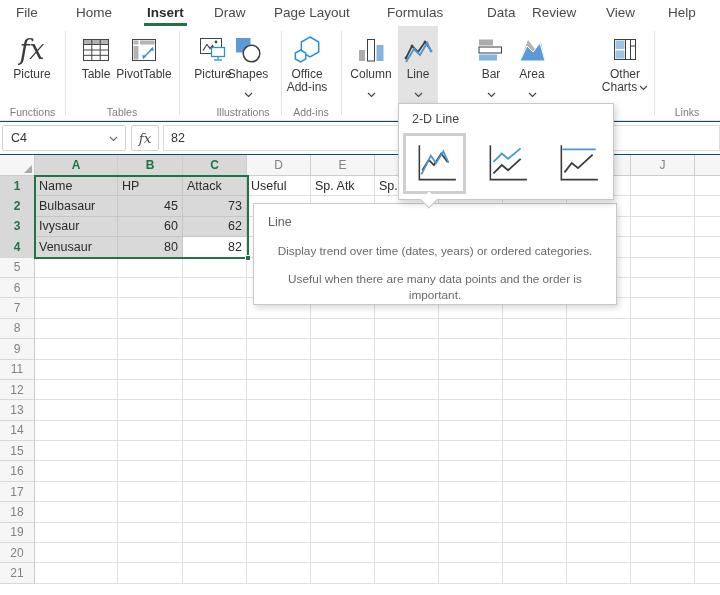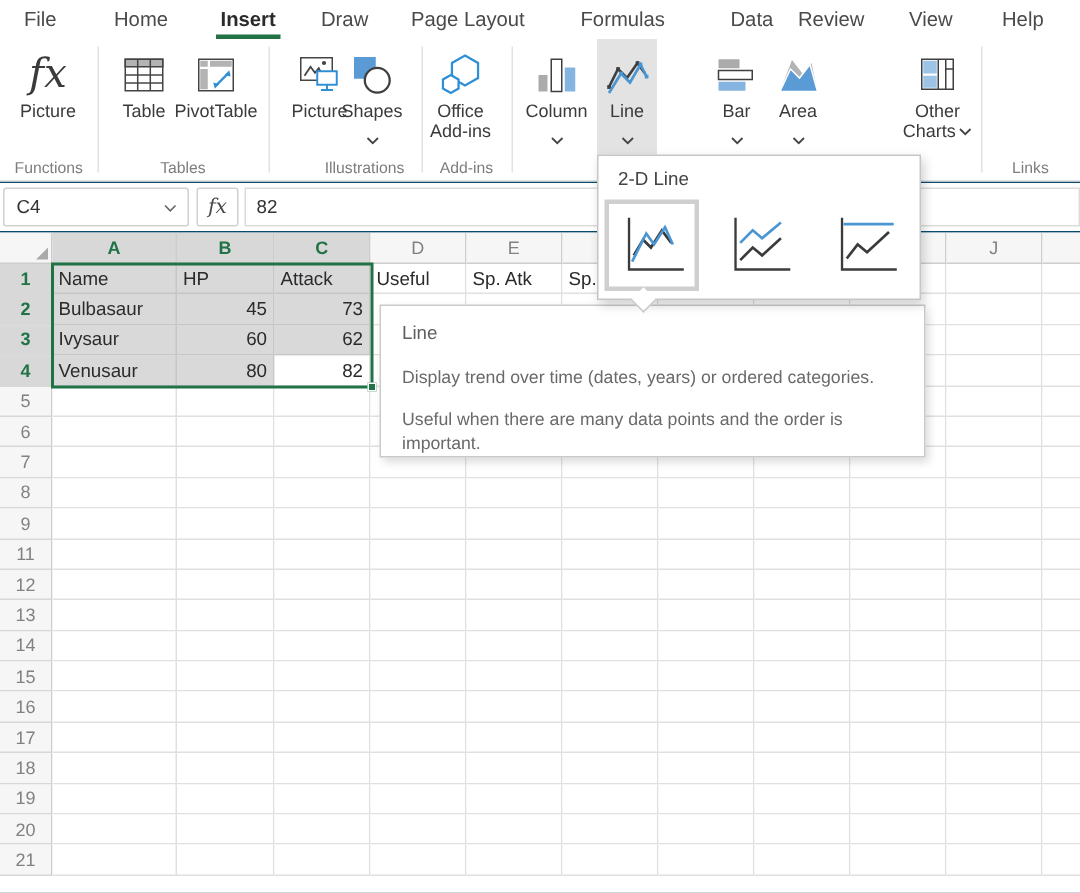--- a/index.html
+++ b/index.html
@@ -53,21 +53,21 @@
   .dropdown { position:absolute; left:398px; top:103px; width:216px; height:97px; background:#fff; border:1px solid #c6c6c6; box-shadow:2px 3px 7px rgba(0,0,0,.18); z-index:30; }
   .dd-title { margin:8px 0 0 13px; font-size:12.5px; font-weight:normal; color:#444; }
   .dd-opts { position:absolute; top:29px; left:4px; display:flex; gap:8px; }
   .opt { width:63px; height:61px; display:flex; align-items:center; justify-content:center; background:#fff; border:3px solid transparent; }
   .opt.hovered { border-color:#cfcfcf; }
   .dd-notch { position:absolute; left:24px; bottom:-7px; width:12px; height:12px; background:#fff; border-right:1px solid #c6c6c6; border-bottom:1px solid #c6c6c6; transform:rotate(45deg); z-index:31; }
 
   
   .tooltip { position:absolute; left:253px; top:203px; width:364px; height:102px; background:#fff; border:1px solid #c9c9c9; box-shadow:2px 3px 6px rgba(0,0,0,.15); z-index:25; padding:10px 14px; overflow:hidden; }
   .tt-title { font-size:12.5px; color:#5f5f5f; line-height:16px; margin-bottom:13px; }
-  .tt-p { font-size:11.8px; color:#696969; line-height:16px; margin-bottom:12px; max-width:334px; }
+  .tt-p { font-size:11.8px; color:#696969; line-height:16px; margin-bottom:12px; max-width:334px;text-align:center; }
   .tt-p1 { white-space:nowrap; }
 </style>
 </head>
 <body>
 
 <div class="app">
 
   <nav class="tabbar">
     <span class="tab" style="left:16px">File</span>
     <span class="tab" style="left:76px">Home</span>

